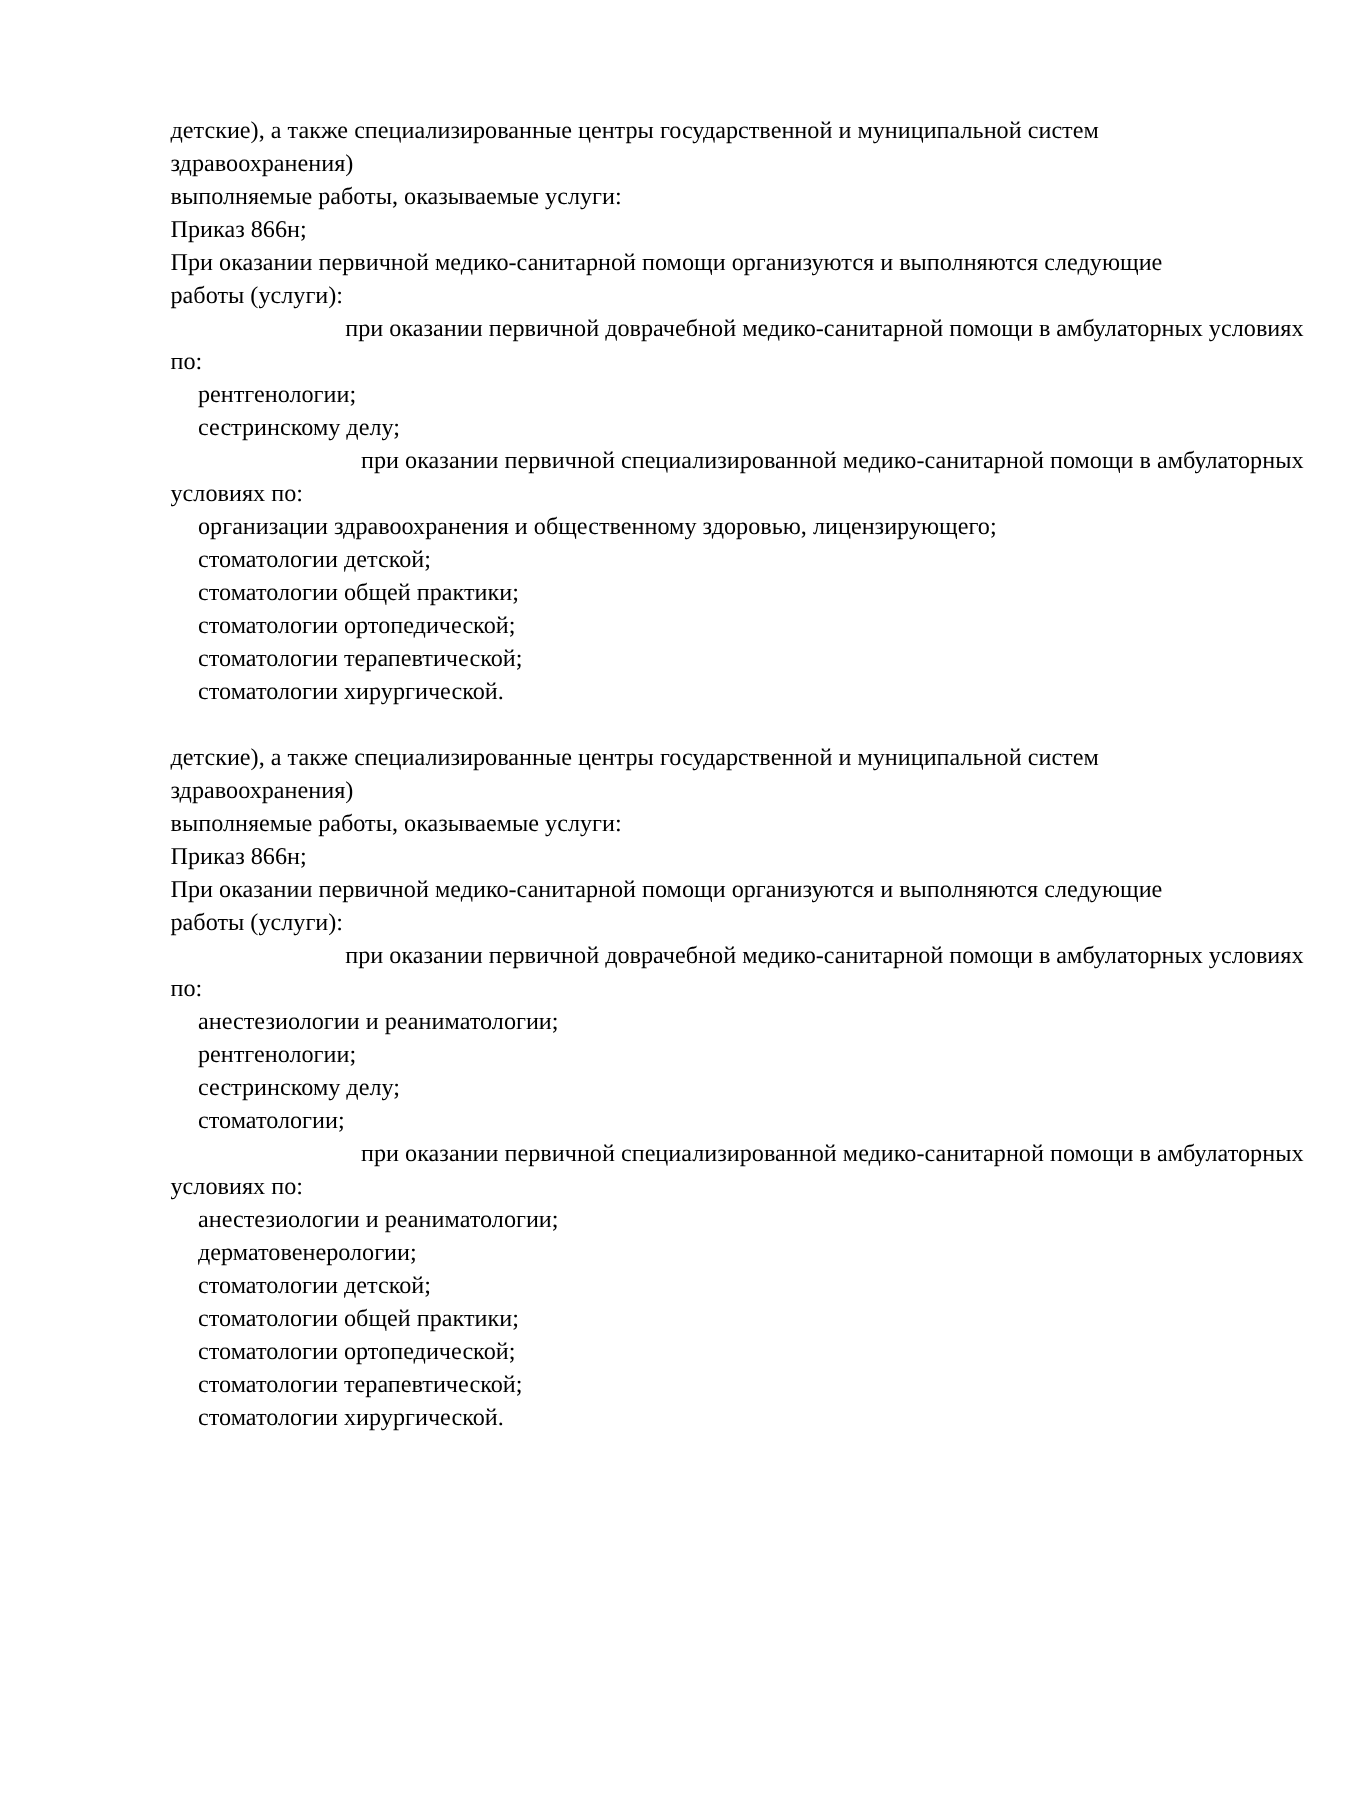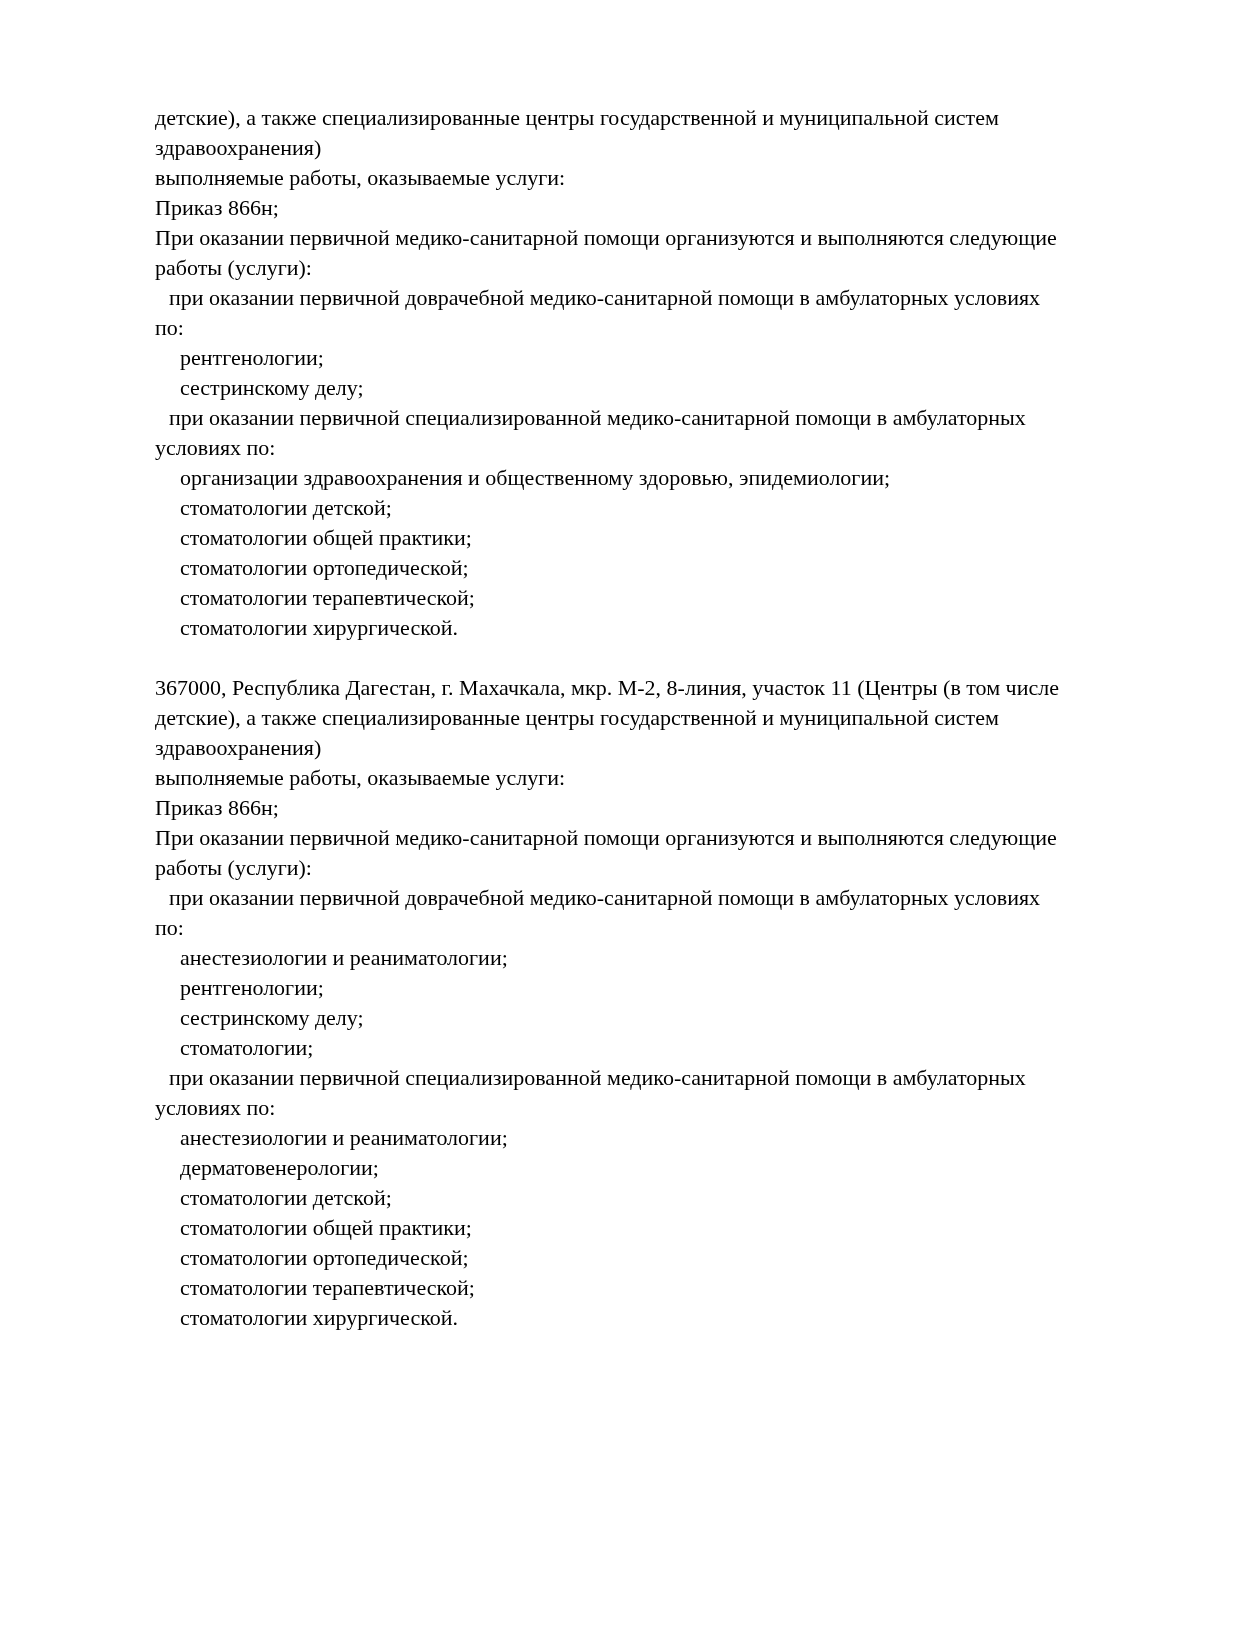--- a/index.html
+++ b/index.html
@@ -23,48 +23,47 @@
     font-family: "Liberation Serif", "DejaVu Serif", serif;
     font-size: 22px;
     line-height: 30px;
     color: #000000;
     white-space: nowrap;
   }
   .line {
     height: 30px;
   }
   .indent-0 { padding-left: 0; }
-  .indent-1 { padding-left: 14px; }
+  .indent-1 { padding-left: 14px; text-align: right; }
   .indent-2 { padding-left: 25px; }
 </style>
 </head>
 <body>
 
 <div class="page">
   <div class="text-block" id="doc-lines">
       <div class="line indent-0">детские), а также специализированные центры государственной и муниципальной систем</div>
       <div class="line indent-0">здравоохранения)</div>
       <div class="line indent-0">выполняемые работы, оказываемые услуги:</div>
       <div class="line indent-0">Приказ 866н;</div>
       <div class="line indent-0">При оказании первичной медико-санитарной помощи организуются и выполняются следующие</div>
       <div class="line indent-0">работы (услуги):</div>
       <div class="line indent-1">при оказании первичной доврачебной медико-санитарной помощи в амбулаторных условиях</div>
       <div class="line indent-0">по:</div>
       <div class="line indent-2">рентгенологии;</div>
       <div class="line indent-2">сестринскому делу;</div>
       <div class="line indent-1">при оказании первичной специализированной медико-санитарной помощи в амбулаторных</div>
       <div class="line indent-0">условиях по:</div>
-      <div class="line indent-2">организации здравоохранения и общественному здоровью, эпидемиологии;</div>
+      <div class="line indent-2">организации здравоохранения и общественному здоровью, лицензирующего;</div>
       <div class="line indent-2">стоматологии детской;</div>
       <div class="line indent-2">стоматологии общей практики;</div>
       <div class="line indent-2">стоматологии ортопедической;</div>
       <div class="line indent-2">стоматологии терапевтической;</div>
       <div class="line indent-2">стоматологии хирургической.</div>
       <div class="line indent-0">&nbsp;</div>
-      <div class="line indent-0">367000, Республика Дагестан, г. Махачкала, мкр. М-2, 8-линия, участок 11 (Центры (в том числе</div>
       <div class="line indent-0">детские), а также специализированные центры государственной и муниципальной систем</div>
       <div class="line indent-0">здравоохранения)</div>
       <div class="line indent-0">выполняемые работы, оказываемые услуги:</div>
       <div class="line indent-0">Приказ 866н;</div>
       <div class="line indent-0">При оказании первичной медико-санитарной помощи организуются и выполняются следующие</div>
       <div class="line indent-0">работы (услуги):</div>
       <div class="line indent-1">при оказании первичной доврачебной медико-санитарной помощи в амбулаторных условиях</div>
       <div class="line indent-0">по:</div>
       <div class="line indent-2">анестезиологии и реаниматологии;</div>
       <div class="line indent-2">рентгенологии;</div>

